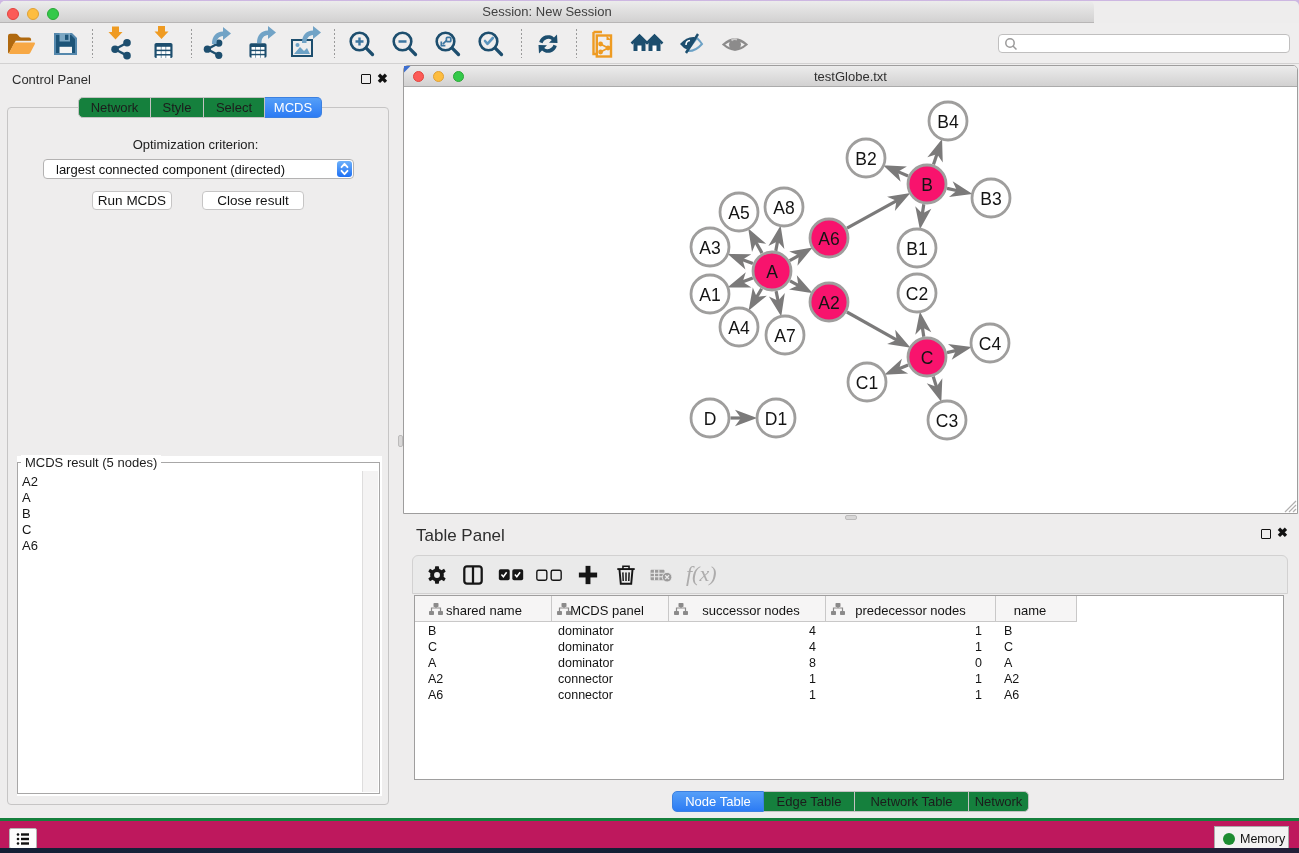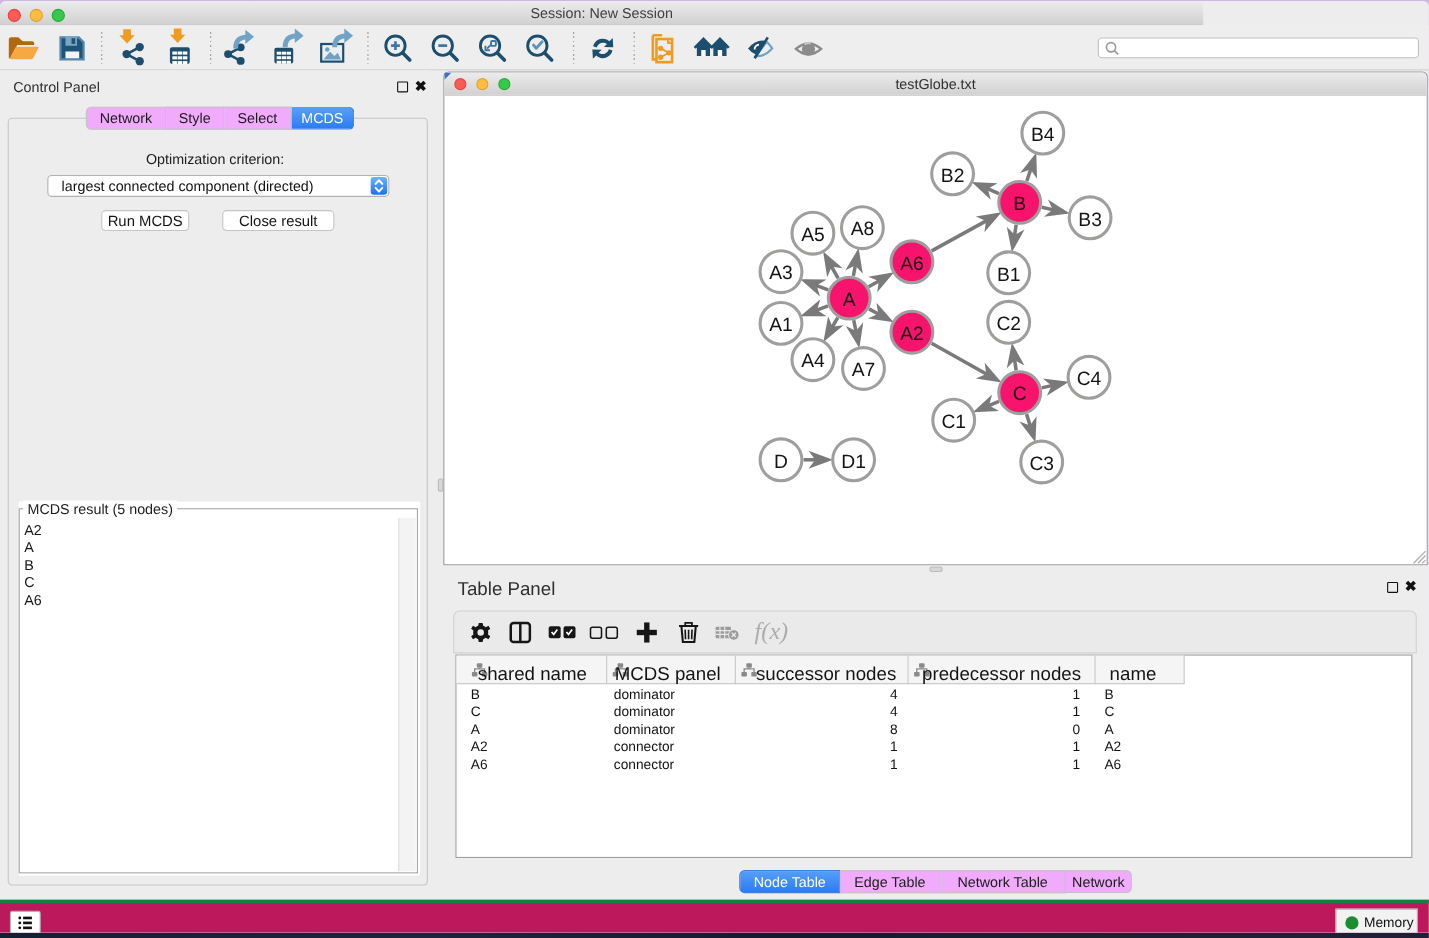--- a/index.html
+++ b/index.html
@@ -26,21 +26,21 @@
 .tbsep { position:absolute; top:6px; height:29px; width:1px;
   background-image:repeating-linear-gradient(#9a9a9a 0 1.6px, transparent 1.6px 4px); }
 #searchbox { position:absolute; left:998px; top:11px; width:292px; height:19px;
   background:#fff; border:1px solid #c0bfbf; border-radius:4px; }
 
 #cpanel { position:absolute; left:0; top:63px; width:391px; height:754px; background:#eeeded; }
 #cpanel .ptitle { position:absolute; left:12px; top:8px; font-size:13px; color:#2e2e2e; }
 .float-ico { position:absolute; width:10px; height:10px; border:1.5px solid #111; border-radius:1px; background:transparent; }
 .close-x { position:absolute; font-size:13px; font-weight:bold; color:#111; }
 .segtabs { position:absolute; display:flex; }
-.segtabs .seg { height:21px; background:#f0abfc; border:1px solid #c3c2c2; border-left:none;
+.segtabs .seg { height:21px; background:#15803d; border:1px solid #c3c2c2; border-left:none;
   font-size:13px; color:#1c1c1c; text-align:center; line-height:19px; }
 .segtabs .seg:first-child { border-left:1px solid #c3c2c2; border-radius:5px 0 0 5px; }
 .segtabs .seg:last-child { border-radius:0 5px 5px 0; }
 .segtabs .seg.sel { background:linear-gradient(#559ff8,#2c7bf4); color:#fff; border-color:#3c80e0; }
 #cptabs { left:78px; top:33px; }
 #cpcontent { position:absolute; left:7px; top:43px; width:382px; height:698px;
   border:1px solid #c6c5c5; border-radius:4px; }
 #optlabel { position:absolute; left:0; width:391px; top:73px; text-align:center;
   font-size:13px; color:#202020; }
 #dropdown { position:absolute; left:43px; top:95px; width:311px; height:20px;
@@ -78,21 +78,21 @@
 
 #tpanel { position:absolute; left:391px; top:513px; width:908px; height:304px; background:#eeeded; }
 #tpanel .ptitle { position:absolute; left:25px; top:12px; font-size:17px; color:#2e2e2e; }
 #ttoolbar { position:absolute; left:21px; top:41px; width:876px; height:39px;
   background:#eaeaea; border:1px solid #d2d1d1; border-radius:6px 6px 0 0; }
 #ttable { position:absolute; left:23px; top:81px; width:870px; height:185px;
   background:#fff; border:1px solid #9f9e9e; }
 #thead { position:absolute; left:0; top:0; height:26px; width:662px;
   background:#f6f5f5; border-bottom:1px solid #c9c8c8; border-right:1px solid #c9c8c8; }
 .hdiv { position:absolute; top:0; height:26px; width:1px; background:#c9c8c8; }
-.hlabel { position:absolute; top:7px; font-size:17px; color:#141414; text-align:center; }
+.hlabel { position:absolute; top:7px; font-size:13px; color:#141414; text-align:center; }
 .cell { position:absolute; font-size:12.5px; color:#141414; }
 
 #bottabs { left:281px; top:277px; }
 
 #statusbar { position:absolute; left:0; top:817px; width:1299px; height:30px;
   background:#be185d; border-top:3px solid #15803d; }
 #membtn { position:absolute; left:1214px; top:5px; width:75px; height:23px;
   background:#f3f2f2; border:1px solid #ababab; }
 #membtn .dot { position:absolute; left:8px; top:5.5px; width:12px; height:12px; border-radius:50%; background:#1d8c31; }
 #membtn .mtext { position:absolute; left:25px; top:4.5px; font-size:12.5px; color:#111; }

